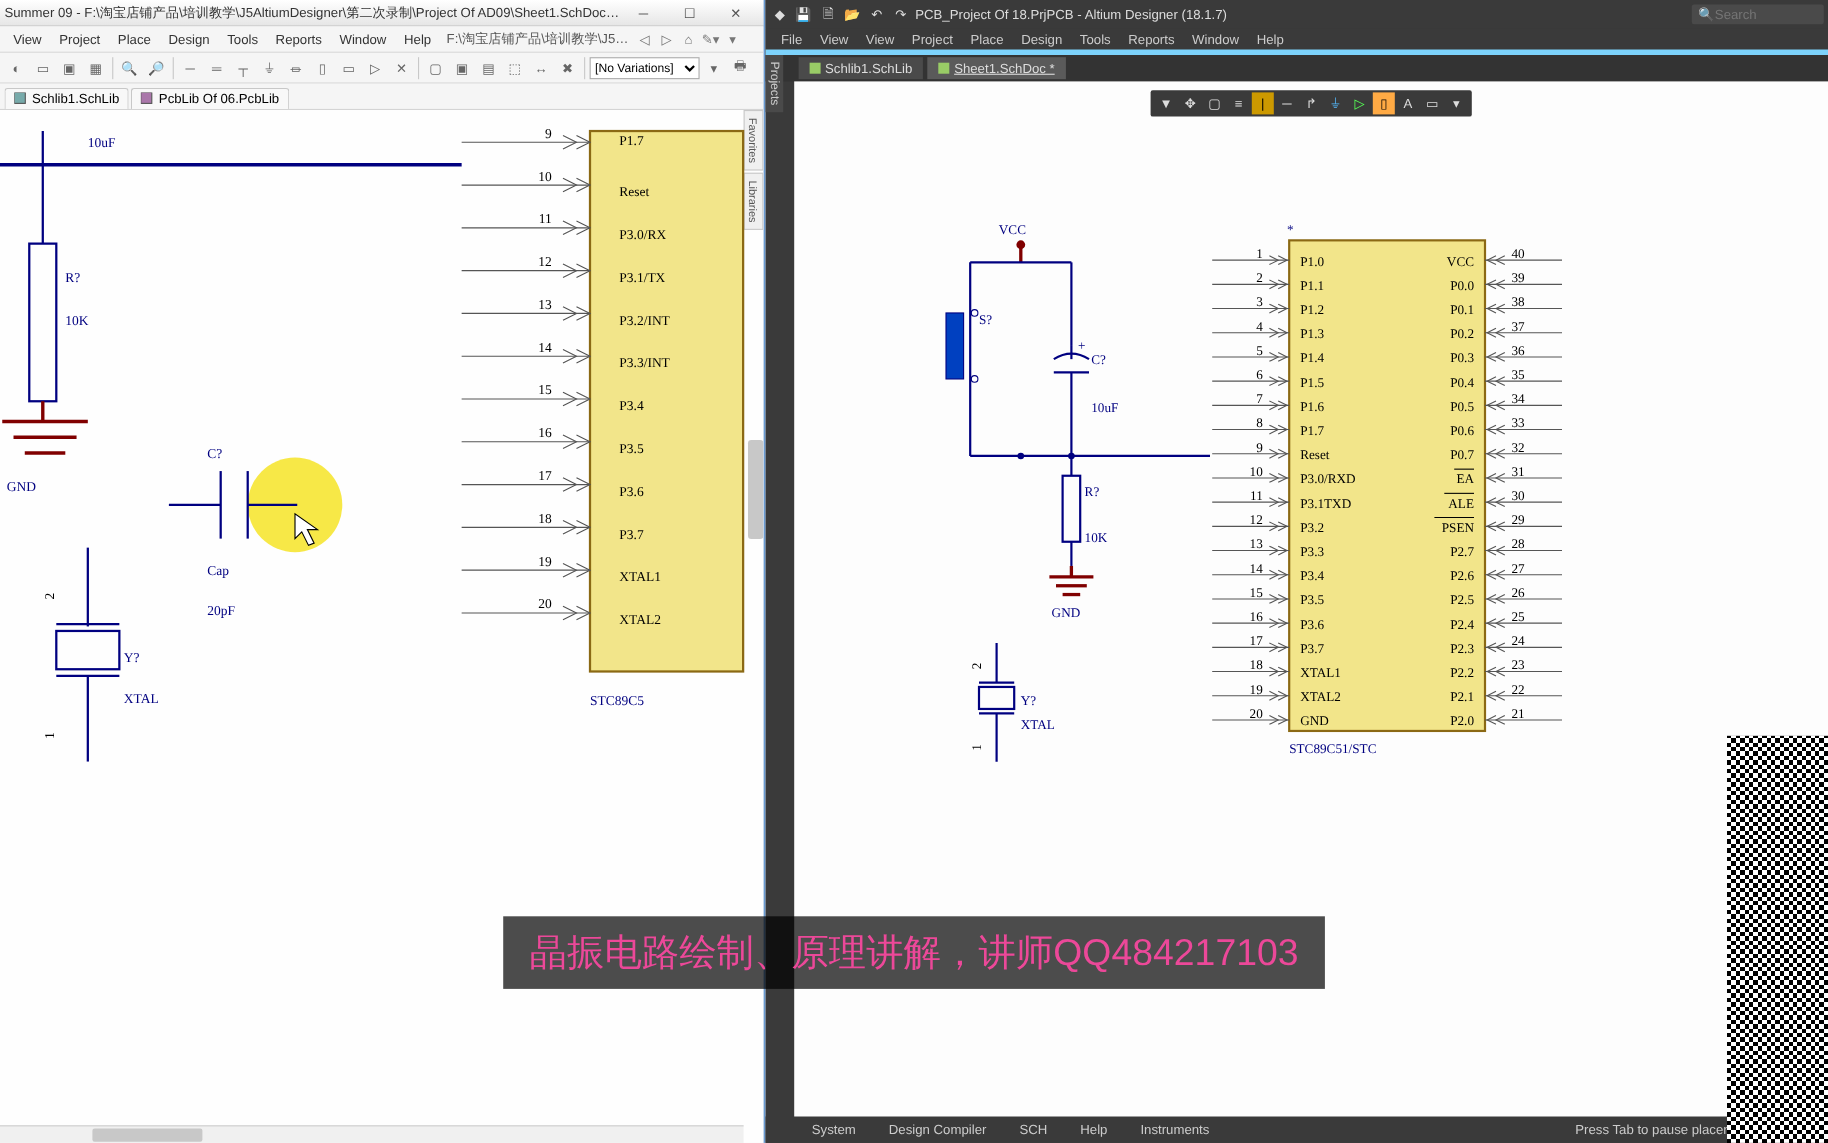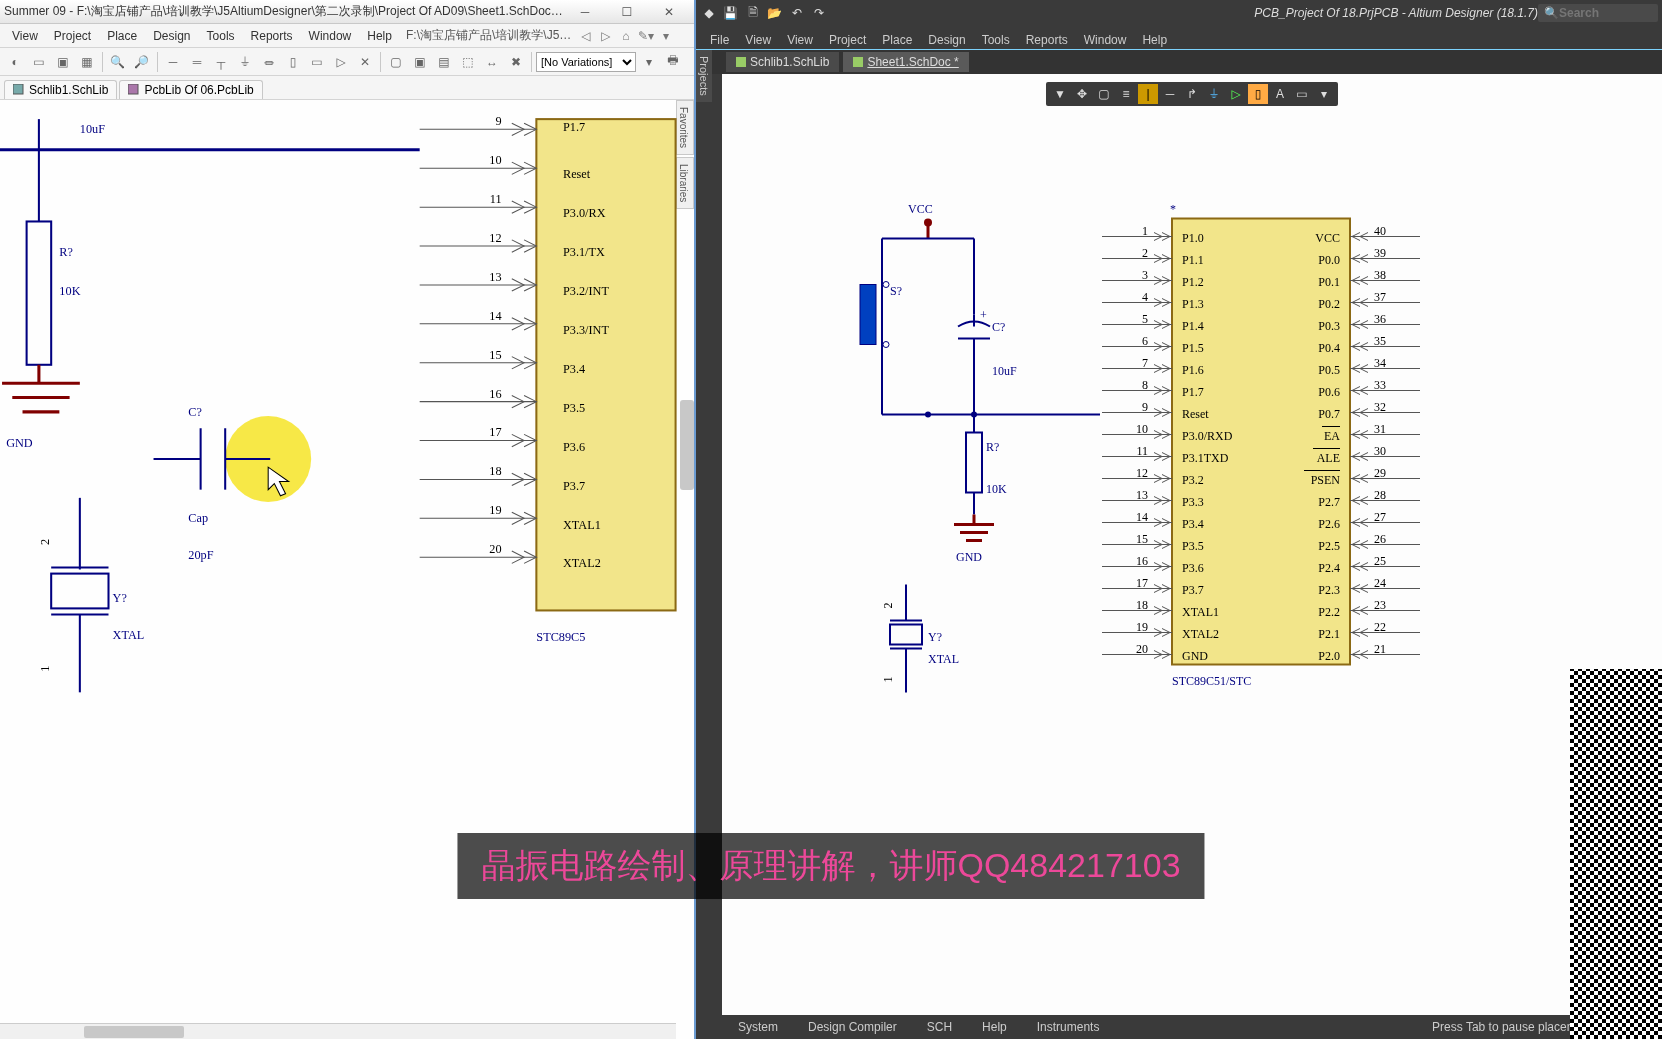--- a/index.html
+++ b/index.html
@@ -30,24 +30,24 @@
 .lw-tabs { height: 24px; display: flex; align-items: flex-end; padding: 0 4px; gap: 2px; background:#f5f5f5; border-bottom:1px solid #d4d4d4; }
 .lw-tabs .tab { padding: 2px 8px; background:#f8f8f8; border:1px solid #c8c8c8; border-bottom:none; border-radius:3px 3px 0 0; display:flex; align-items:center; gap:4px; }
 .lw-tabs .tab svg { width:12px; height:12px; }
 
 
 .lw-canvas { flex:1; background:#fefefe; position:relative; overflow:hidden; }
 
 
 .rw-title { height: 26px; background:#3a3a3a; display:flex; align-items:center; padding:0 4px; color:#ddd; }
 .rw-title .tico { width:18px; height:18px; margin-right:4px; display:inline-flex; align-items:center; justify-content:center; }
-.rw-title .txt { flex:1; text-align:right; font-size:12px; white-space:nowrap;font-style:italic; }
+.rw-title .txt { flex:1; text-align:left; font-size:12px; white-space:nowrap; }
 .rw-search { display:flex; align-items:center; background:#4a4a4a; padding:2px 6px; border-radius:2px; width:120px; }
-.rw-search input { background:transparent; border:none; color:#86efac; outline:none; width:80px;font-weight:bold; }
-.rw-menu { height:24px; display:flex; align-items:flex-end; padding:0 6px; background:#3a3a3a; border-bottom:1px solid #7dd3fc; }
+.rw-search input { background:transparent; border:none; color:#86efac; outline:none; width:80px; }
+.rw-menu { height:24px; display:flex; align-items:center; padding:0 6px; background:#3a3a3a; border-bottom:5px solid #7dd3fc; }
 .rw-menu .mi { padding:2px 8px; color:#ccc; }
 .rw-tabs { height:24px; display:flex; align-items:center; gap:4px; padding-left:30px; background:#333; }
 .rw-tabs .tab { padding:3px 10px; background:#4a4a4a; color:#ddd; display:flex; align-items:center; gap:4px; font-size:11px; }
 .rw-tabs .tab.active { background:#5a5a5a;text-decoration:underline; }
 .rw-sidetab { position:absolute; left:0; top:50px; writing-mode:vertical-lr; background:#4a4a4a; color:#ccc; padding:6px 2px; font-size:11px; }
 .rw-canvas { flex:1; background:#fdfdfd; position:relative; overflow:hidden; margin-left:26px; }
 .rw-canvas-outer { flex:1; position:relative; display:flex; }
 .rw-tool-float { position:absolute; top:8px; left:50%; transform:translateX(-50%); background:#3a3a3a; display:flex; align-items:center; padding:2px 4px; gap:2px; z-index:5; border-radius:2px; }
 .rw-tool-float .tbtn { width:20px; height:20px; display:inline-flex; align-items:center; justify-content:center; }
 .rw-status { height:24px; background:#3a3a3a; color:#ccc; display:flex; align-items:center; padding:0 10px; font-size:11px; }

